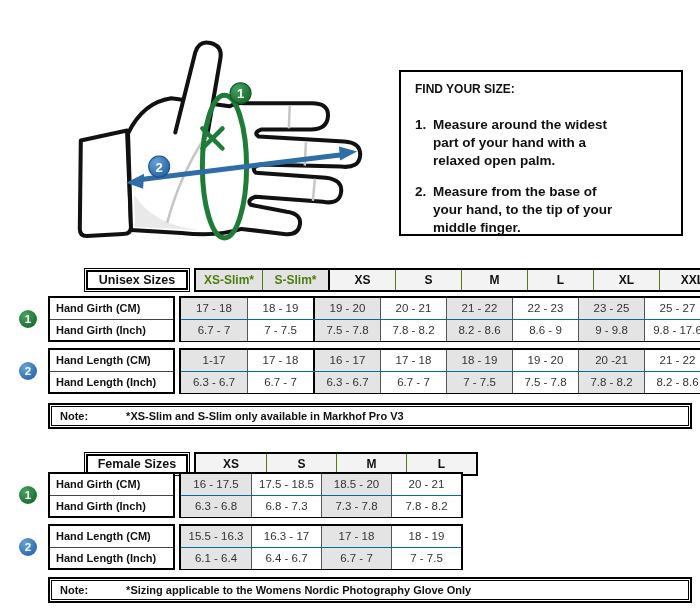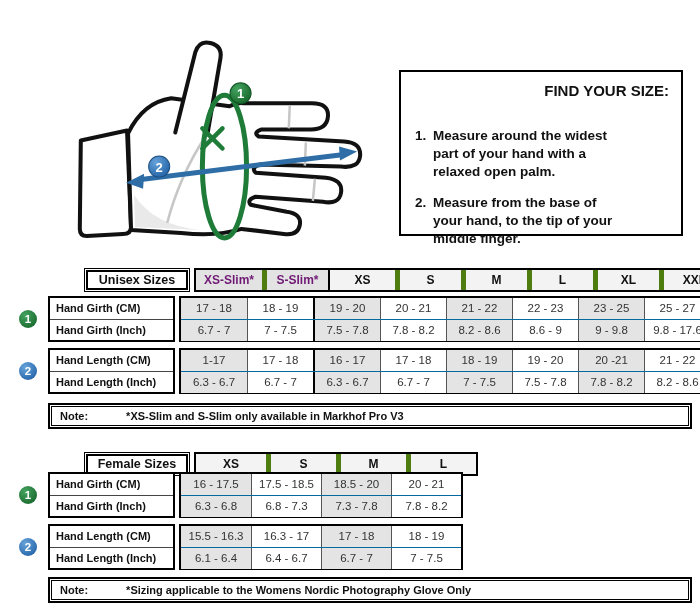--- a/index.html
+++ b/index.html
@@ -12,38 +12,38 @@
              display:flex;align-items:center;justify-content:center;gap:13px;}
   .tbar{width:40px;height:5px;background:#111;border-radius:2px;}
   .title{margin:0;font-size:20px;font-weight:800;letter-spacing:2.5px;color:#111;}
 
   
   .hand{position:absolute;left:70px;top:36px;width:318px;height:216px;}
 
   
   .info{position:absolute;left:399px;top:70px;width:284px;height:166px;
         border:2px solid #000;padding:8px 12px 6px 14px;background:#fff;}
-  .info-h{text-align:right;font-size:15px;font-weight:bold;margin:2px 0 28px;}
+  .info-h{text-align:left;font-size:12px;font-weight:bold;margin:2px 0 20px;}
   .step{display:flex;margin:0 0 13px;}
   .step .n{width:18px;font-weight:bold;font-size:13.5px;line-height:18px;}
   .step .t{width:196px;font-weight:bold;font-size:13.5px;line-height:18px;}
 
   
   .thead,.band,.note{position:absolute;left:48px;}
   .thead{display:flex;height:24px;padding-left:36px;}
   .tlabel-outer{width:106px;border:1px solid #000;padding:1px;background:#fff;}
   .tlabel{height:100%;border:2px solid #000;font-weight:bold;font-size:12.5px;
           text-align:center;line-height:16px;padding:0 2px;white-space:nowrap;}
   .hgap{width:4px;}
   .hcells{display:flex;border:2px solid #000;background:#fff;height:24px;}
   .hcell{height:20px;line-height:20px;text-align:center;font-weight:bold;font-size:12px;
-         background:#f3f3f3;border-left:5px solid #4d7c0f;}
+         background:#f3f3f3;border-left:1px solid #4d7c0f;}
   .hcell:first-child{border-left:none;}
   .hcell.divider{border-left:2px solid #000;}
-  .hcell.slim{color:#701a75;background:#e3e3e3;}
+  .hcell.slim{color:#4d7c0f;background:#e3e3e3;}
 
   .band{display:flex;}
   .labels{width:127px;border:2px solid #000;background:#fff;}
   .rlabel{height:21px;line-height:21px;padding-left:6px;font-weight:bold;font-size:11px;white-space:nowrap;}
   .rlabel + .rlabel{border-top:1px solid #444;}
   .cells{border:2px solid #000;background:#fff;}
   .crow{display:flex;height:21px;}
   .crow + .crow{border-top:1px solid #0369a1;}
   .cell{height:21px;line-height:21px;text-align:center;font-size:11.5px;color:#333;
         border-left:1px solid #555;background:#fff;}

